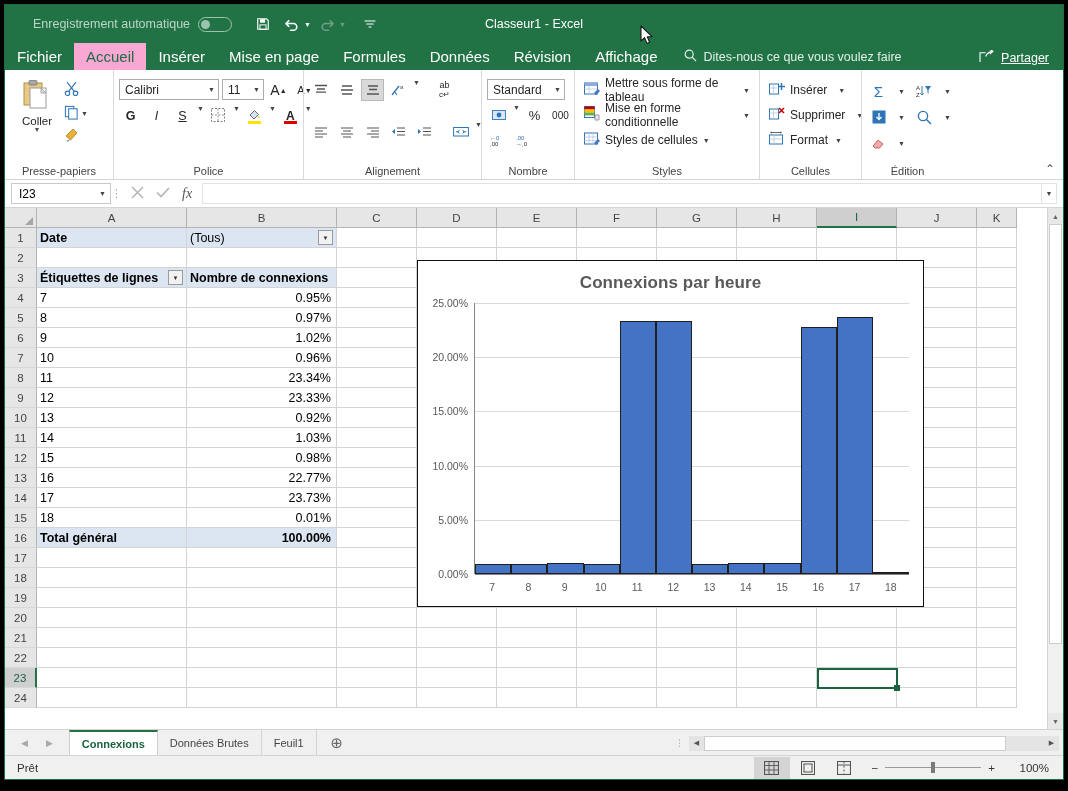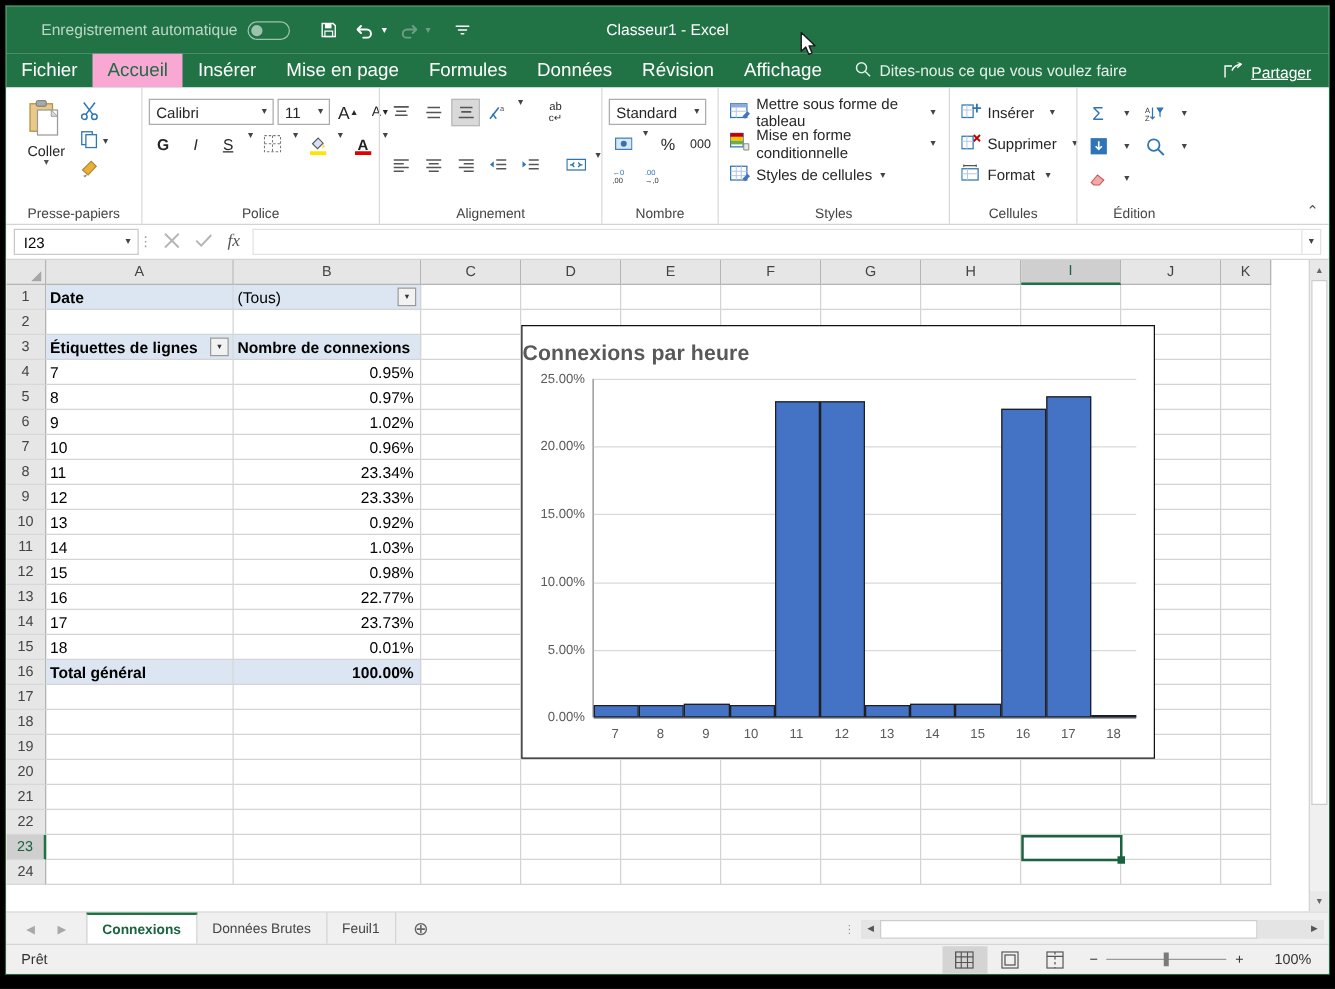--- a/index.html
+++ b/index.html
@@ -205,21 +205,21 @@
   .selhandle {
     position:absolute; width:6px; height:6px; background:#1a6340; z-index:6;
   }
 
   
   .chart {
     position:absolute; background:#fff; border:1px solid #111; z-index:8;
     display:flex; flex-direction:column;
   }
   .chart-title {
-    text-align:left; font-size:17px; font-weight:bold; color:#595959;
+    text-align:center; font-size:17px; font-weight:bold; color:#595959;
     padding-top:12px; letter-spacing:0.1px;
   }
   .plotwrap { flex:1; position:relative; margin:10px 14px 6px 8px; }
   .ylabels {
     position:absolute; left:0; top:0; width:46px; height:calc(100% - 26px);
   }
   .ylab {
     position:absolute; right:4px; transform:translateY(-50%);
     font-size:10.5px; color:#595959; white-space:nowrap;
   }

